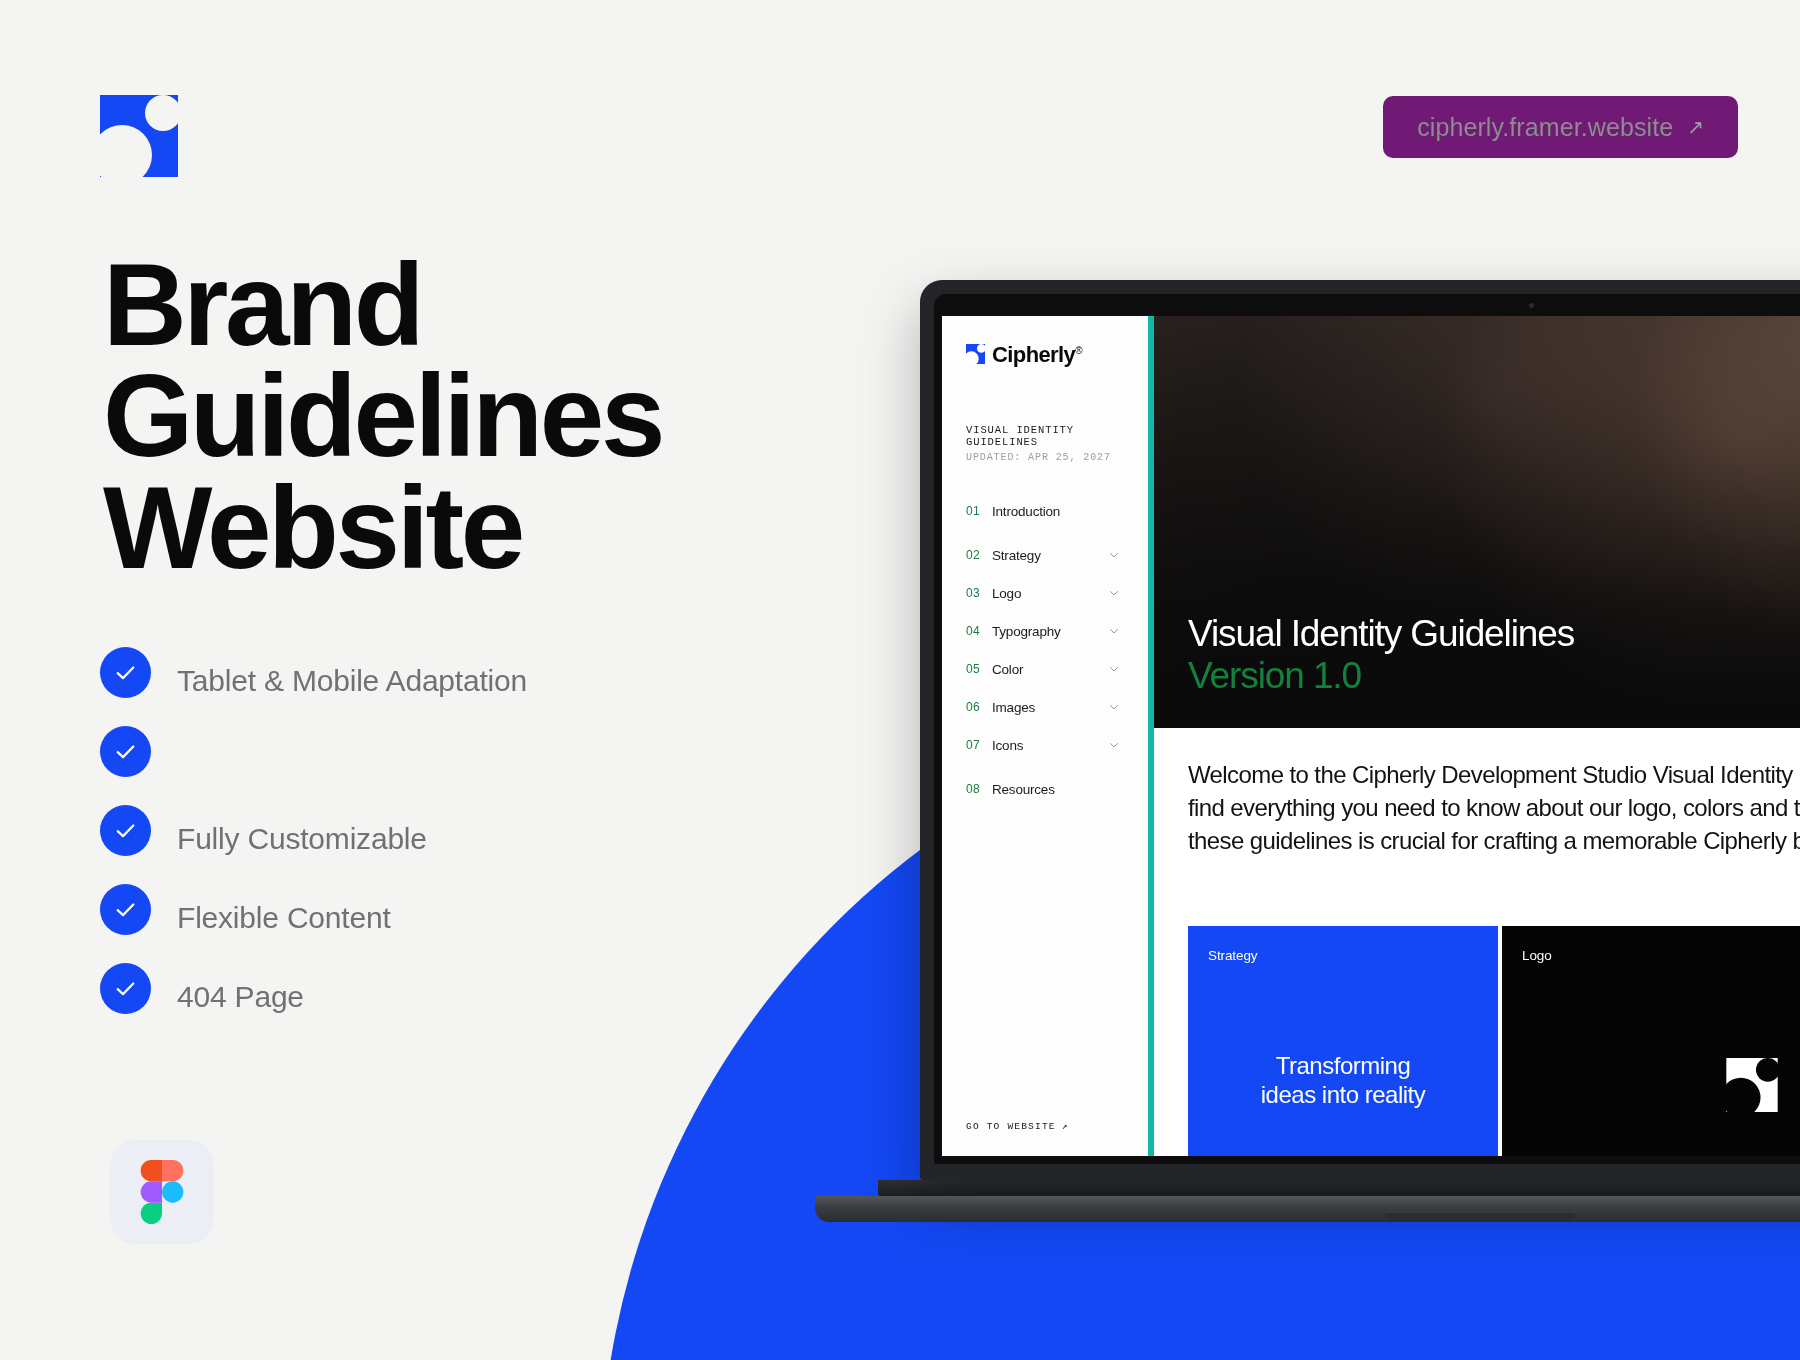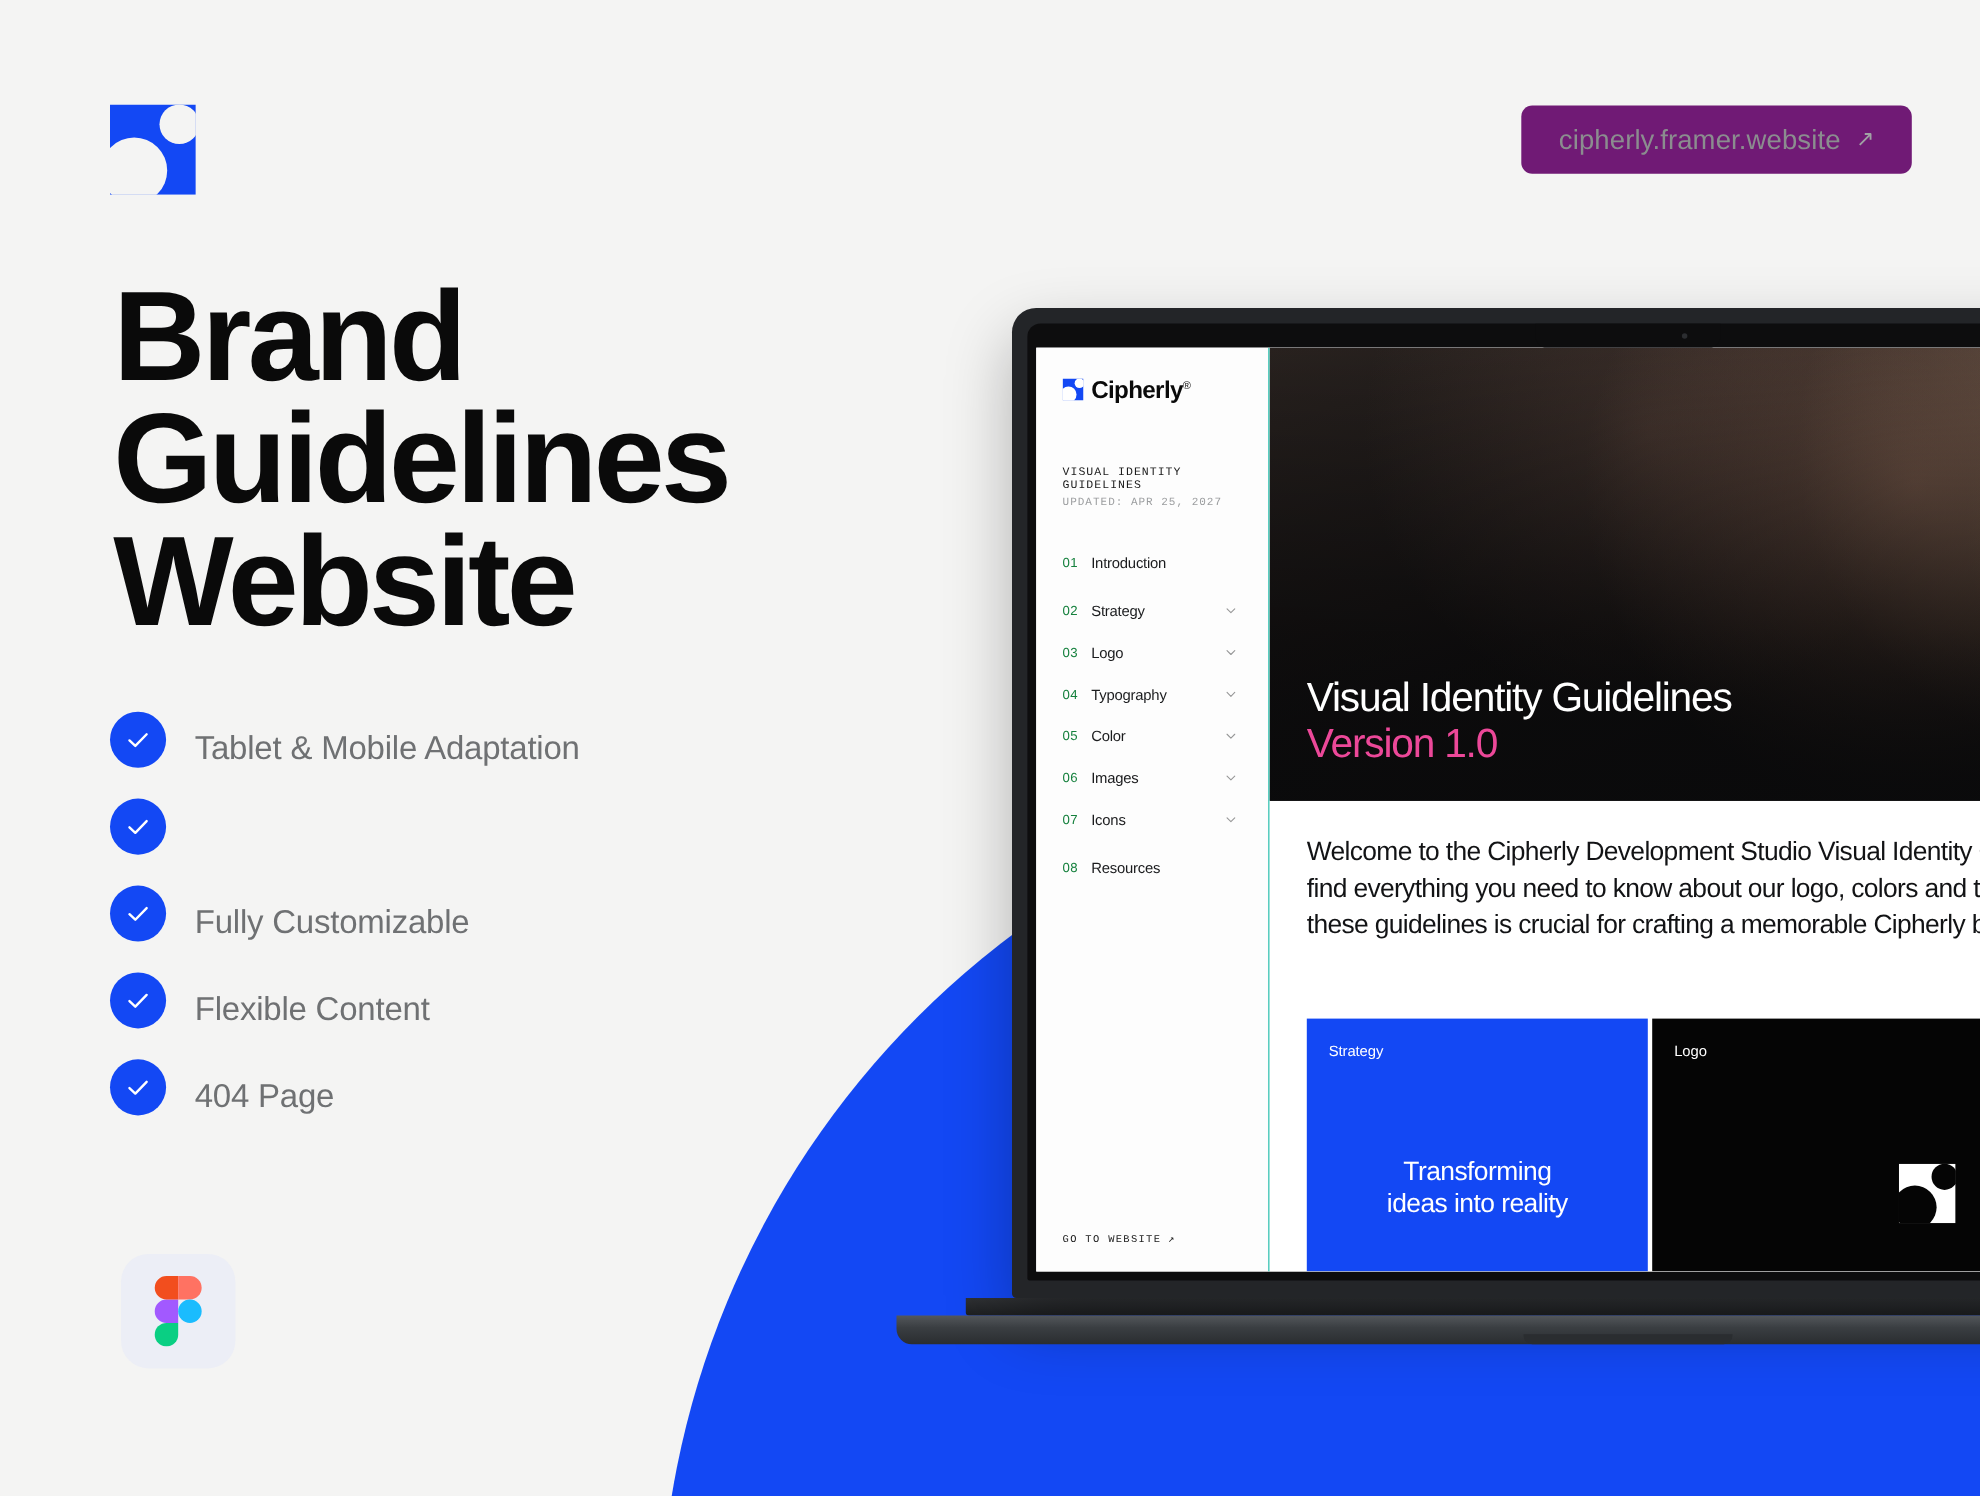--- a/index.html
+++ b/index.html
@@ -121,21 +121,21 @@
     display:flex;
     height:840px;
     background:#ffffff;
     overflow:hidden;
   }
 
   
   .scr-sidebar{
     width:212px; flex:0 0 212px;
     background:#fdfdfd;
-    border-right:1px solid #14b8a6;
+    border-right:6px solid #14b8a6;
     padding:26px 4px 24px 0;
     display:flex; flex-direction:column;
     position:relative;
     z-index:3;
   }
   .scr-brand{
     display:flex; align-items:flex-start; gap:7px;
     padding:0 24px; margin-bottom:56px;
   }
   .scr-brand .mini-logo{ width:19px; height:20px; margin-top:2px; }
@@ -204,21 +204,21 @@
     background:linear-gradient(180deg, rgba(0,0,0,.05) 0%, rgba(0,0,0,.45) 62%, rgba(10,10,11,.94) 100%);
   }
   .hero-text{
     position:absolute; left:34px; bottom:32px; z-index:2;
   }
   .hero-title{
     font-size:37px; font-weight:500; color:#ffffff; letter-spacing:-1.1px;
     line-height:1.12;
   }
   .hero-sub{
-    font-size:37px; font-weight:400; color:#ec4899; letter-spacing:-1.1px;
+    font-size:37px; font-weight:400; color:#15803d; letter-spacing:-1.1px;
     line-height:1.12;
   }
   .intro-copy{
     padding:30px 0 0 34px;
     font-size:24px;
     line-height:1.38;
     letter-spacing:-.6px;
     color:#121315;
     width:1200px;
     white-space:pre-line;

